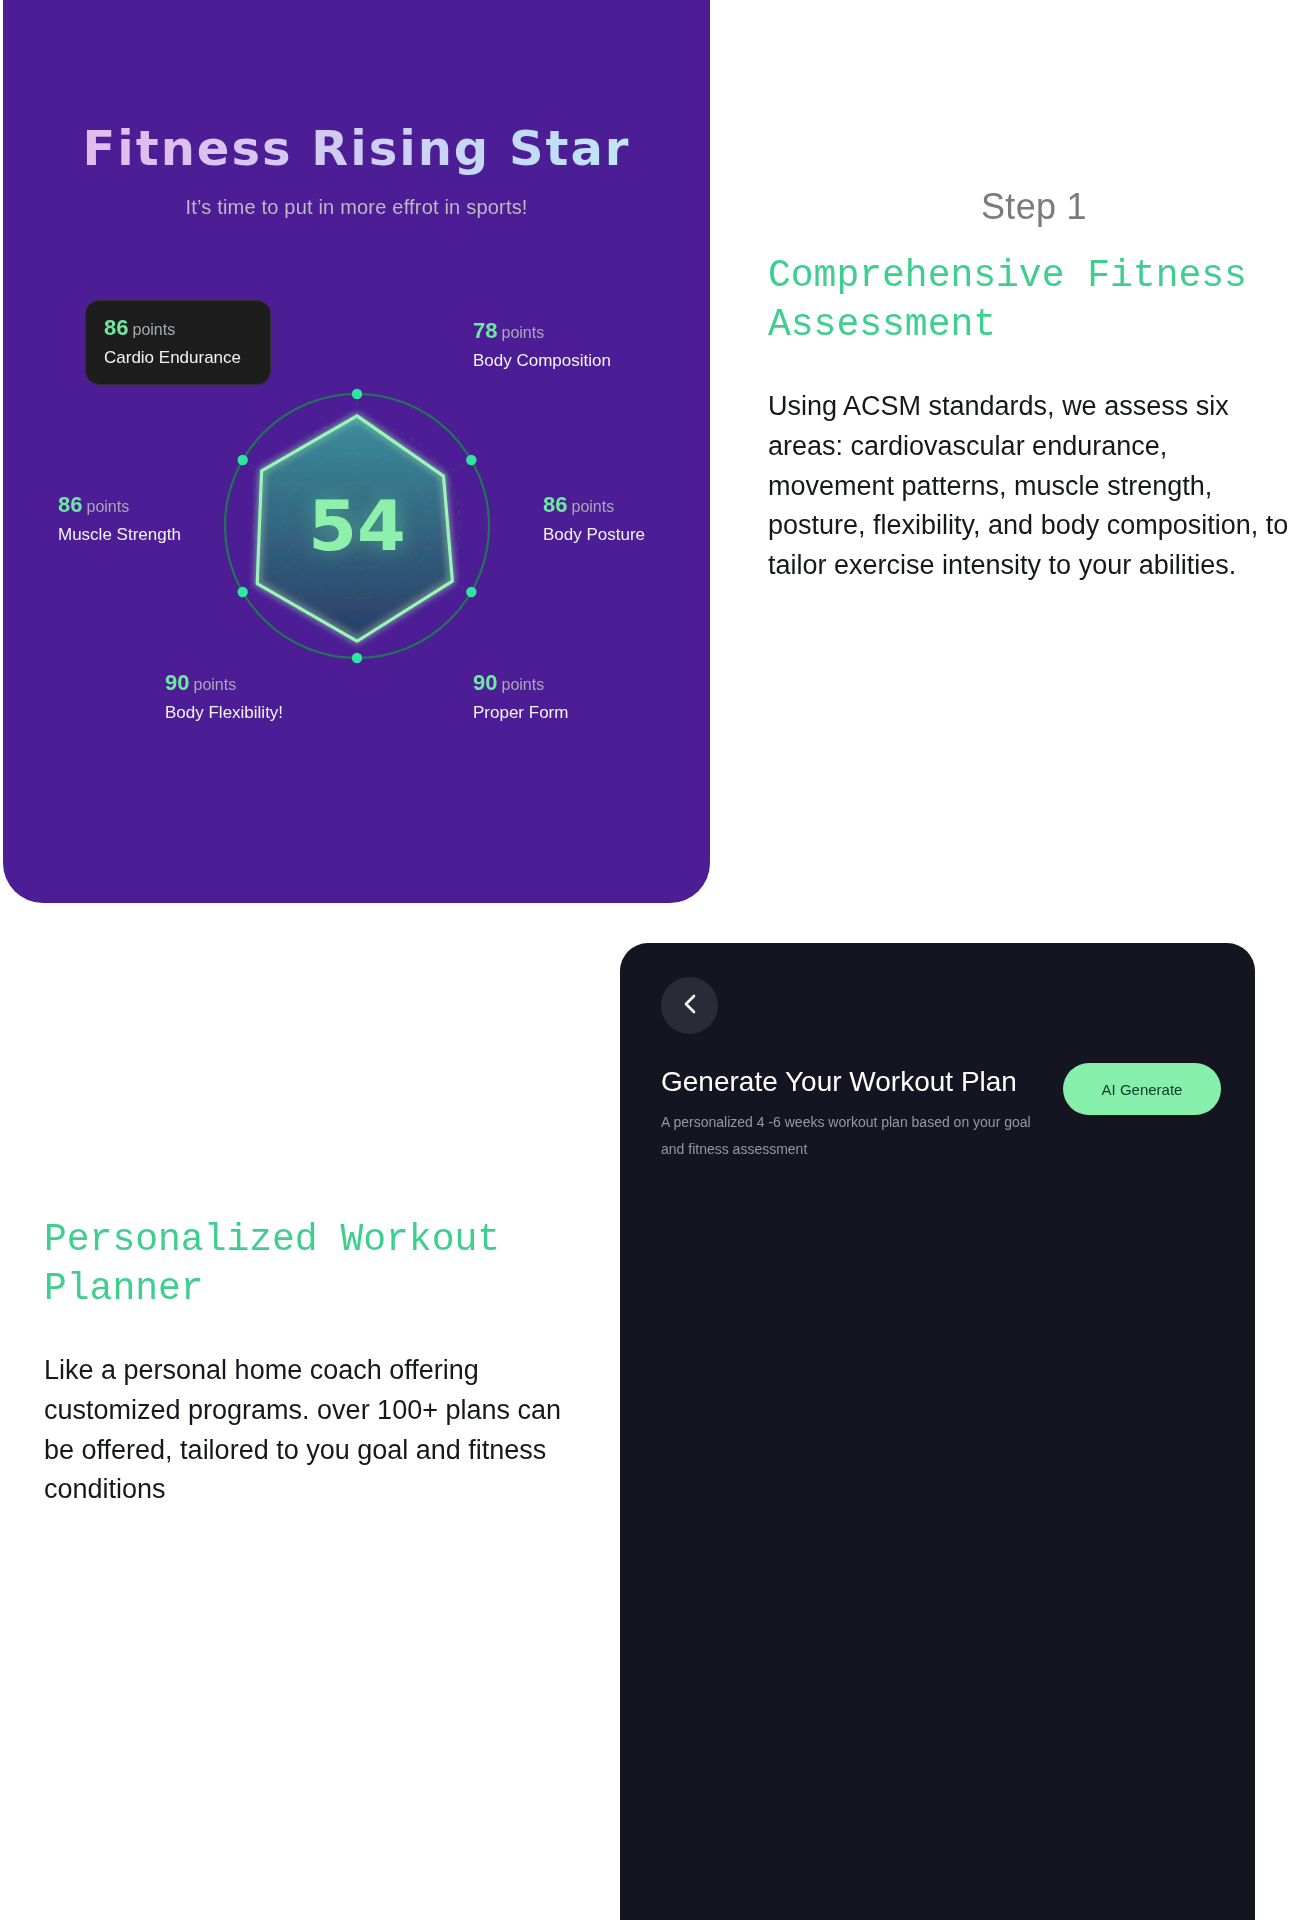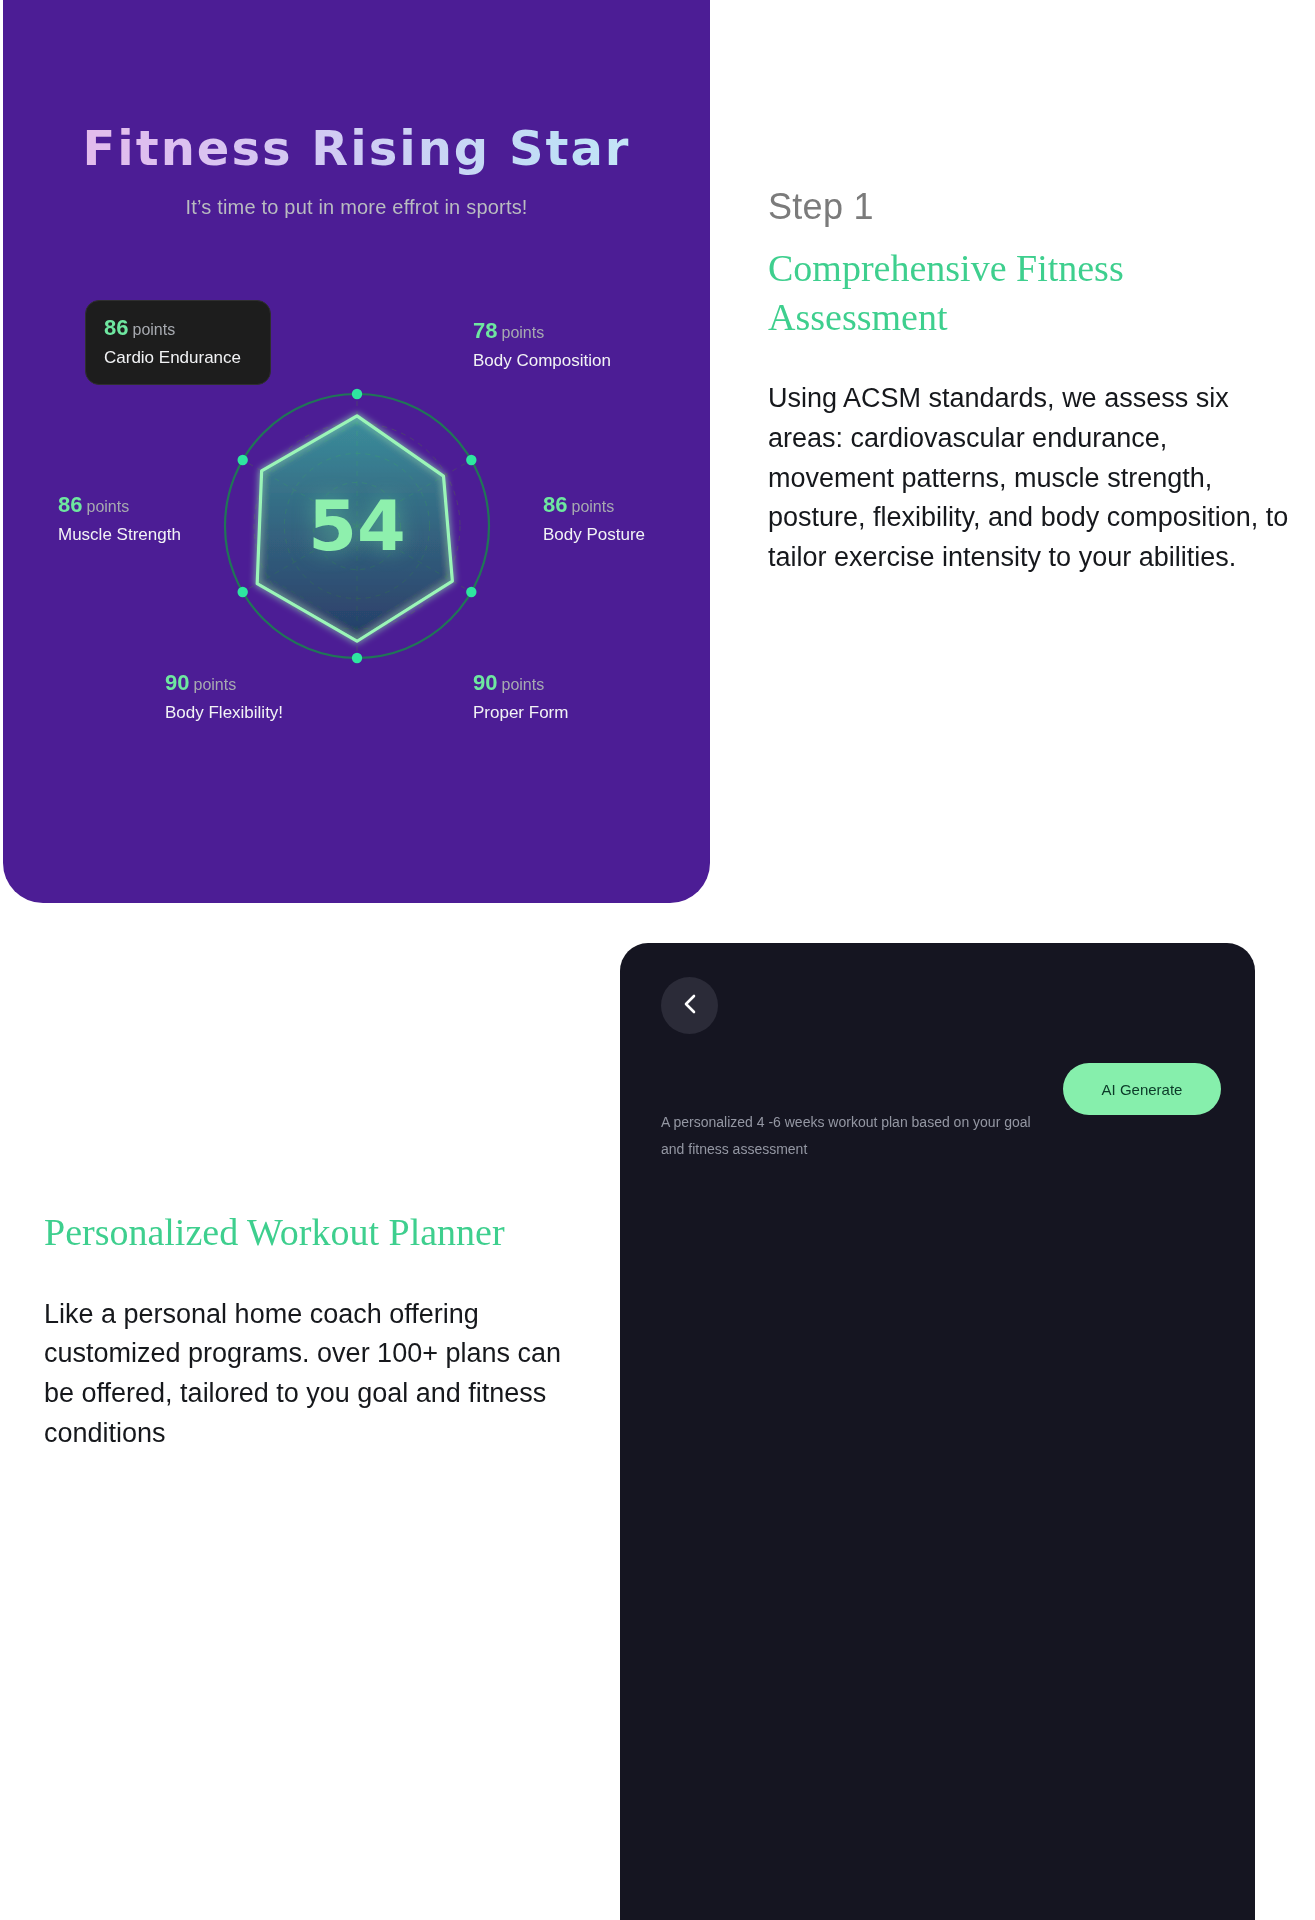--- a/index.html
+++ b/index.html
@@ -50,23 +50,23 @@
     position:absolute;left:0;top:0;width:292px;height:292px;
     display:flex;align-items:center;justify-content:center;
     font-size:70px;font-weight:700;color:#8ef0ad;
     font-family:"DejaVu Sans", sans-serif;
     text-shadow:0 0 22px rgba(110,231,160,.45);
     pointer-events:none;
   }
   
   .stepBlock{position:absolute;}
   .stepLabel{font-size:36px;color:#7b7b7b;font-weight:400;letter-spacing:.3px;
-     font-family:"Liberation Sans", sans-serif;}
-  .stepTitle{font-size:38px;color:#3ecf8e;line-height:1.28;margin-top:16px;
-     font-family:Liberation Serif, serif;}
+     font-family:"Liberation Sans", sans-serif;text-align:center;}
+  .stepTitle{font-size:38px;color:#3ecf8e;line-height:1.28;margin-top:24px;
+     font-family:Liberation Mono, monospace;}
   .stepBody{font-size:27px;color:#16181c;line-height:1.47;margin-top:38px;
      font-family:"Liberation Sans", sans-serif;}
   #step1{left:768px;top:186px;width:532px;}
   #step2{left:44px;top:1192px;width:540px;}
   
   #phoneCard{
     position:absolute;left:620px;top:943px;width:635px;height:977px;
     background:#151521;border-radius:28px 28px 0 0;
     overflow:hidden;
   }
@@ -175,16 +175,17 @@
 <div id="phoneCard">
 
   <div id="backBtn">
     <span>
       <svg width="16" height="24" viewBox="0 0 16 24" fill="none">
           <path d="M12 4 L4 12 L12 20" stroke="#ffffff" stroke-width="2.6" stroke-linecap="round" stroke-linejoin="round"></path>
         </svg>
     </span>
   </div>
 
+  <div id="phoneTitle">Generate Your Workout Plan</div>
   <div id="phoneSub">A personalized 4 -6 weeks workout plan based on your goal and fitness assessment</div>
   <div id="aiBtn">AI Generate</div>
 
 </div>
 
 </body></html>

